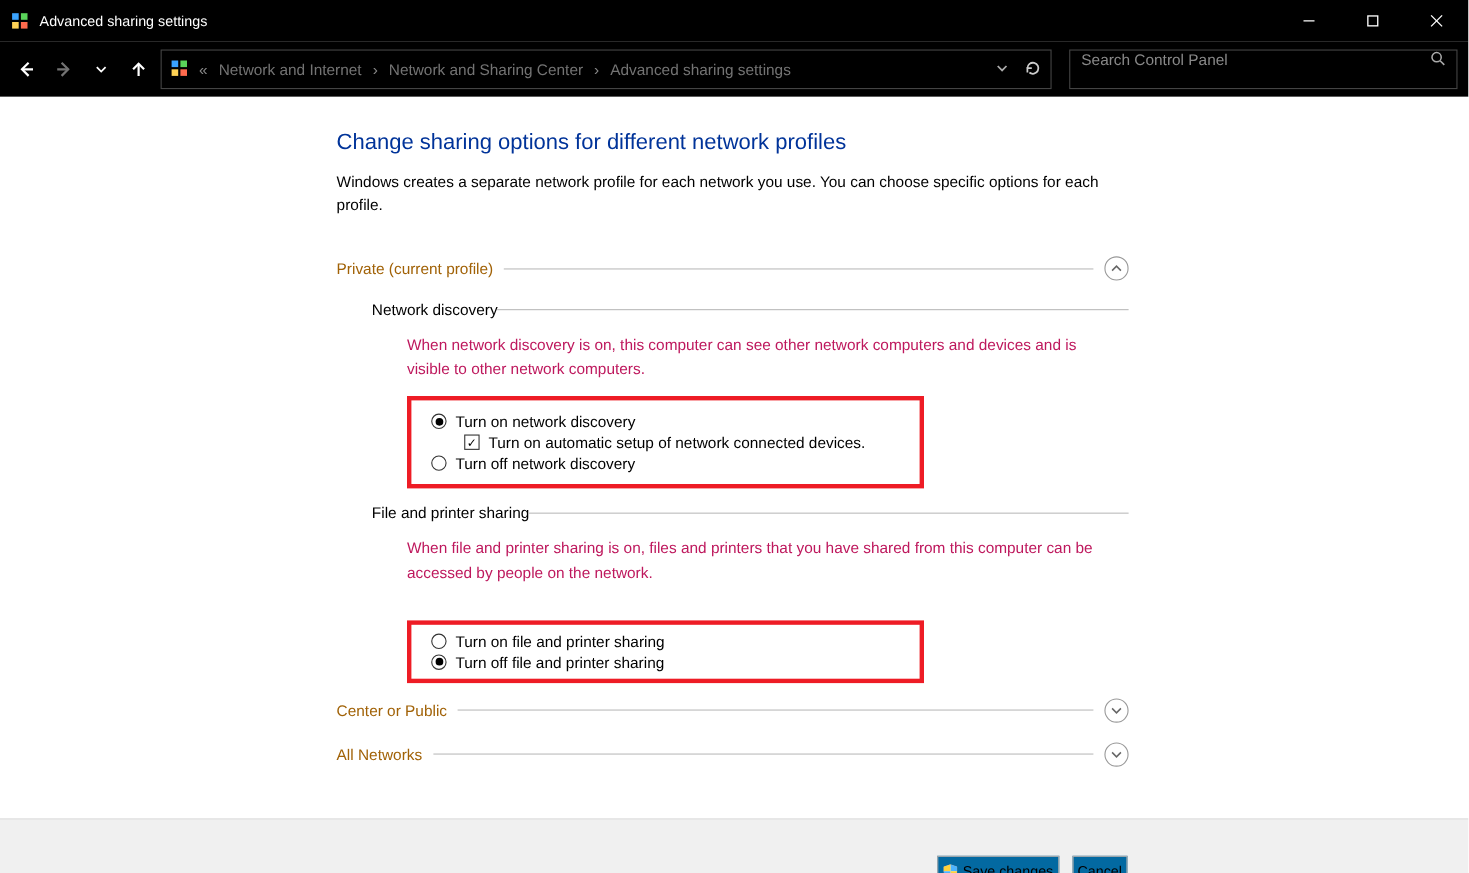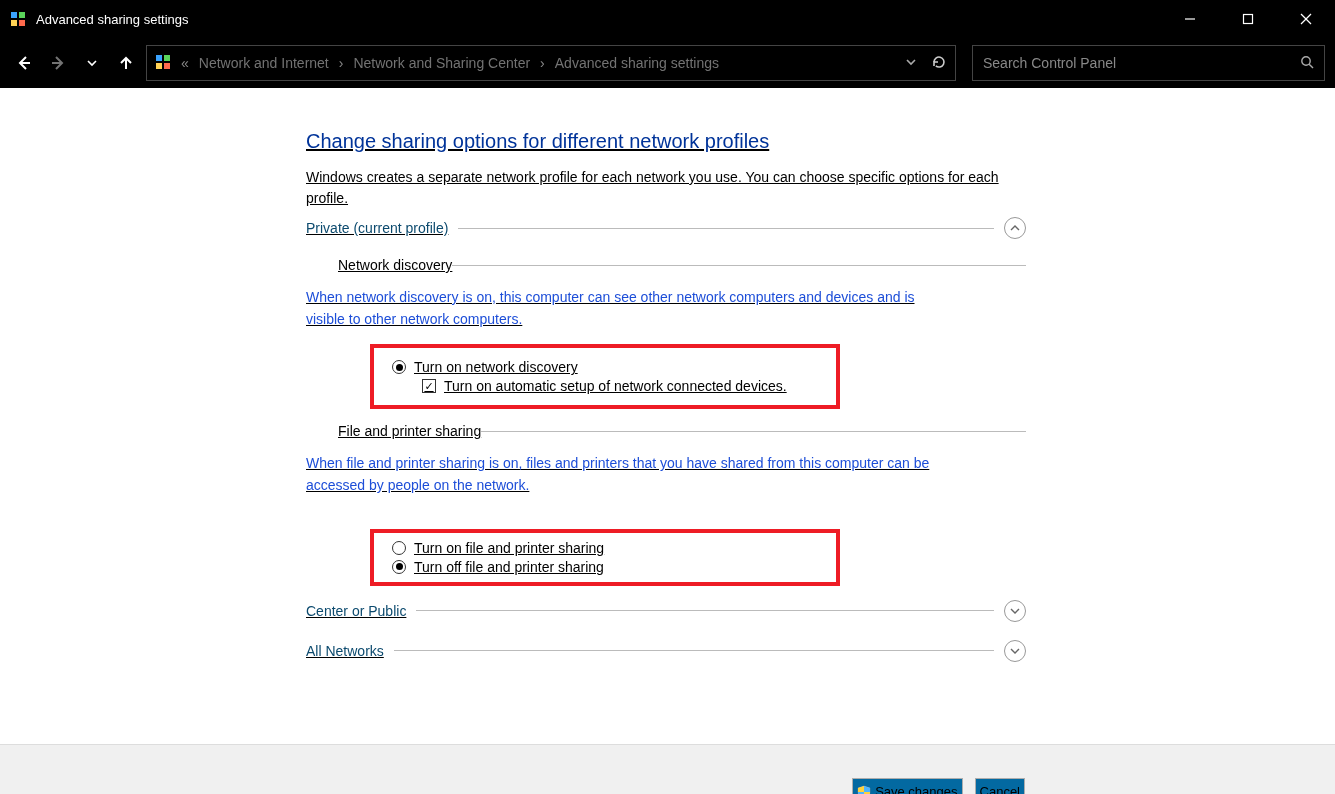--- a/index.html
+++ b/index.html
@@ -63,85 +63,85 @@
   .addr-field .bc { color:#737373; white-space:nowrap; }
   .addr-field .sep { color:#888; }
   .addr-right { margin-left:auto; display:flex; gap:14px; align-items:center; }
   .search-field {
     flex:1;
     height:36px;
     border:1px solid #444;
     background:#000;
     color:#888;
     display:flex;
-    align-items:center;
+    align-items:flex-start;
     padding:0 10px;
     justify-content:space-between;
     margin-left: 10px;
   }
   .search-field input {
     background:transparent; border:none; color:#fff; flex:1; outline:none;
     font-size:14px;
   }
   .search-field input::placeholder { color:#888; }
 
   
   .content {
     position:absolute;
     top:88px; left:0; right:0; bottom:50px;
     background:#fff;
     overflow:auto;
-    padding-top: 42px;
-    text-decoration: underline;
+    padding-top: 30px;
   }
   .inner {
     width: 720px;
     margin-left: 306px;
   }
   h1 {
     color:#003399;
     font-weight:400;
     font-size:20px;
     margin-bottom: 14px;
   }
   .desc {
     color:#000;
     font-size:14px;
     line-height:1.5;
-    margin-bottom: 8px;
+    margin-bottom: 36px;
   }
 
   .section-head {
     display:flex;
     align-items:center;
     gap:10px;
     margin-bottom: 18px;
   }
-  .section-head .label { white-space:nowrap; color:#0c4a6e; }
+  .section-head .label { white-space:nowrap; color:#a16207; }
   .section-head .line { flex:1; height:1px; background:#bbb; }
   .chev-circle {
     width:22px; height:22px; border:1px solid #999; border-radius:50%;
     display:flex; align-items:center; justify-content:center;
     color:#555; font-size:10px;
   }
 
   .sub-title {
     margin-left: 32px;
     margin-bottom: 6px;
     display:flex; align-items:center; 
   }
   .sub-title .label { white-space:nowrap; }
   .sub-title .line { flex:1; height:1px; background:#bbb; }
 
   .sub-desc {
+    margin-left: 64px;
     width: 640px;
     line-height:1.55;
     margin-top:14px;
     margin-bottom:14px;
-    color:#1d4ed8;
+    color:#be185d;
   }
 
   .highlight-box {
     border: 4px solid #ee1c25;
     margin-left: 64px;
     width: 470px;
     padding: 8px 18px 8px 18px;
   }
   .highlight-box.box2 {
     padding: 4px 18px;
@@ -322,20 +322,24 @@
       <div class="radio-row">
         <span class="radio-outer">
             <span class="radio-inner"></span>
           </span>
         <span>Turn on network discovery</span>
       </div>
       <div class="check-row">
         <span class="check-outer">✓</span>
         <span>Turn on automatic setup of network connected devices.</span>
       </div>
+      <div class="radio-row">
+        <span class="radio-outer"></span>
+        <span>Turn off network discovery</span>
+      </div>
     </div>
 
     <div style="height:14px"></div>
 
     <div class="sub-title">
       <span class="label">File and printer sharing</span>
       <span class="line"></span>
     </div>
     <p class="sub-desc">When file and printer sharing is on, files and printers that you have shared from this computer can be accessed by people on the network.</p>
 

